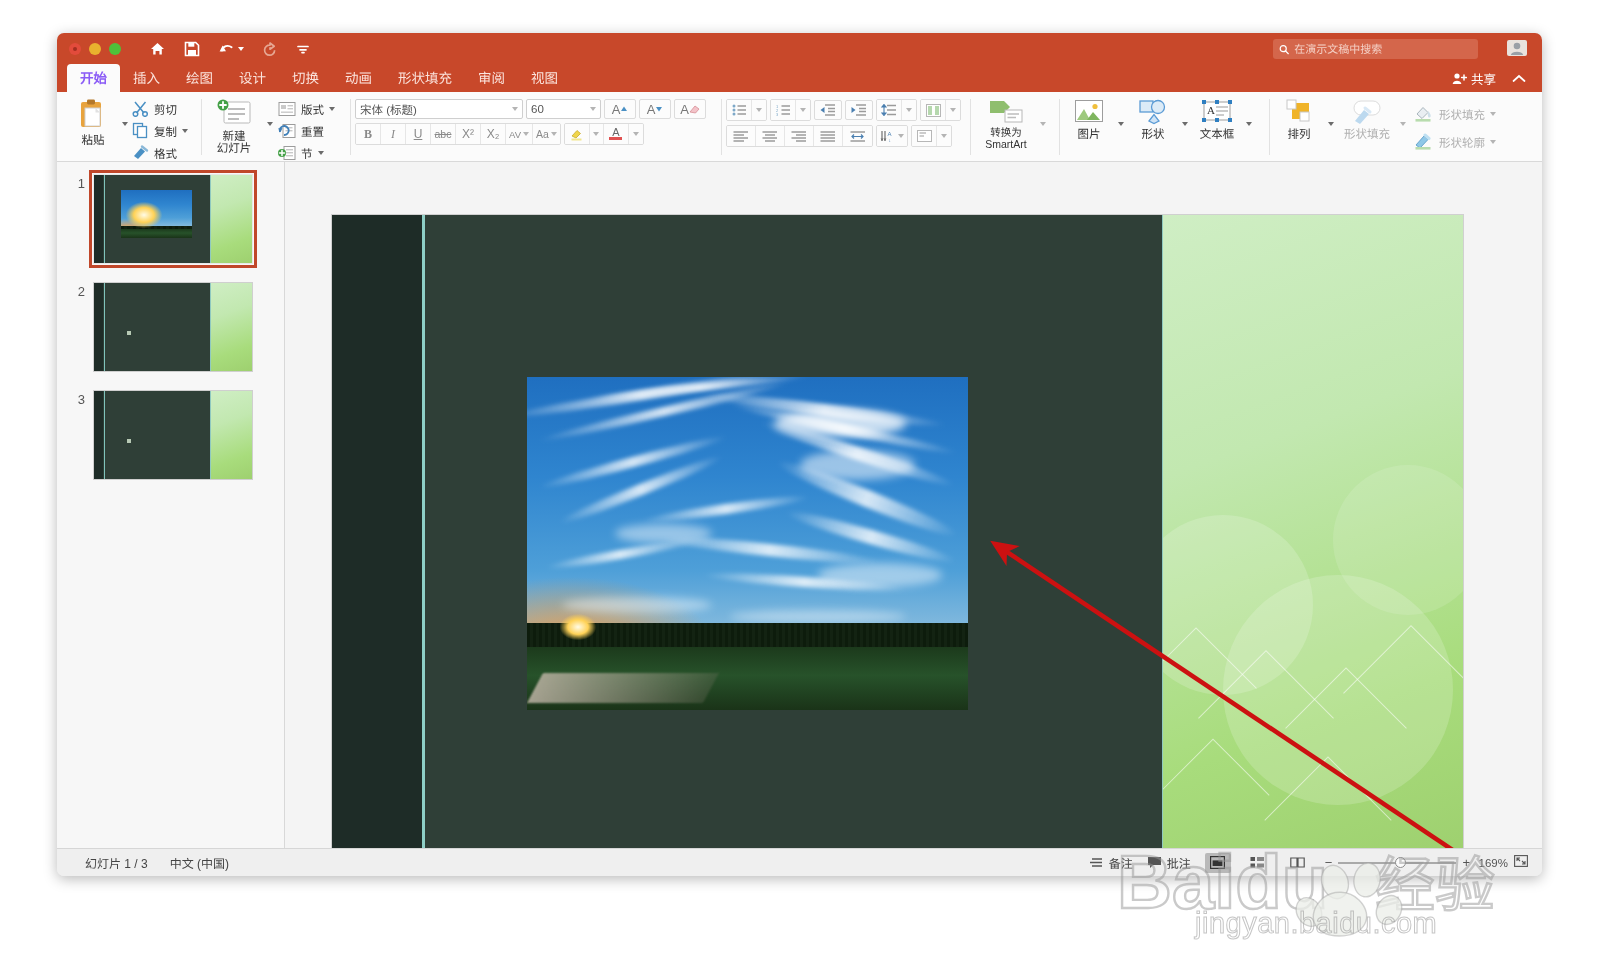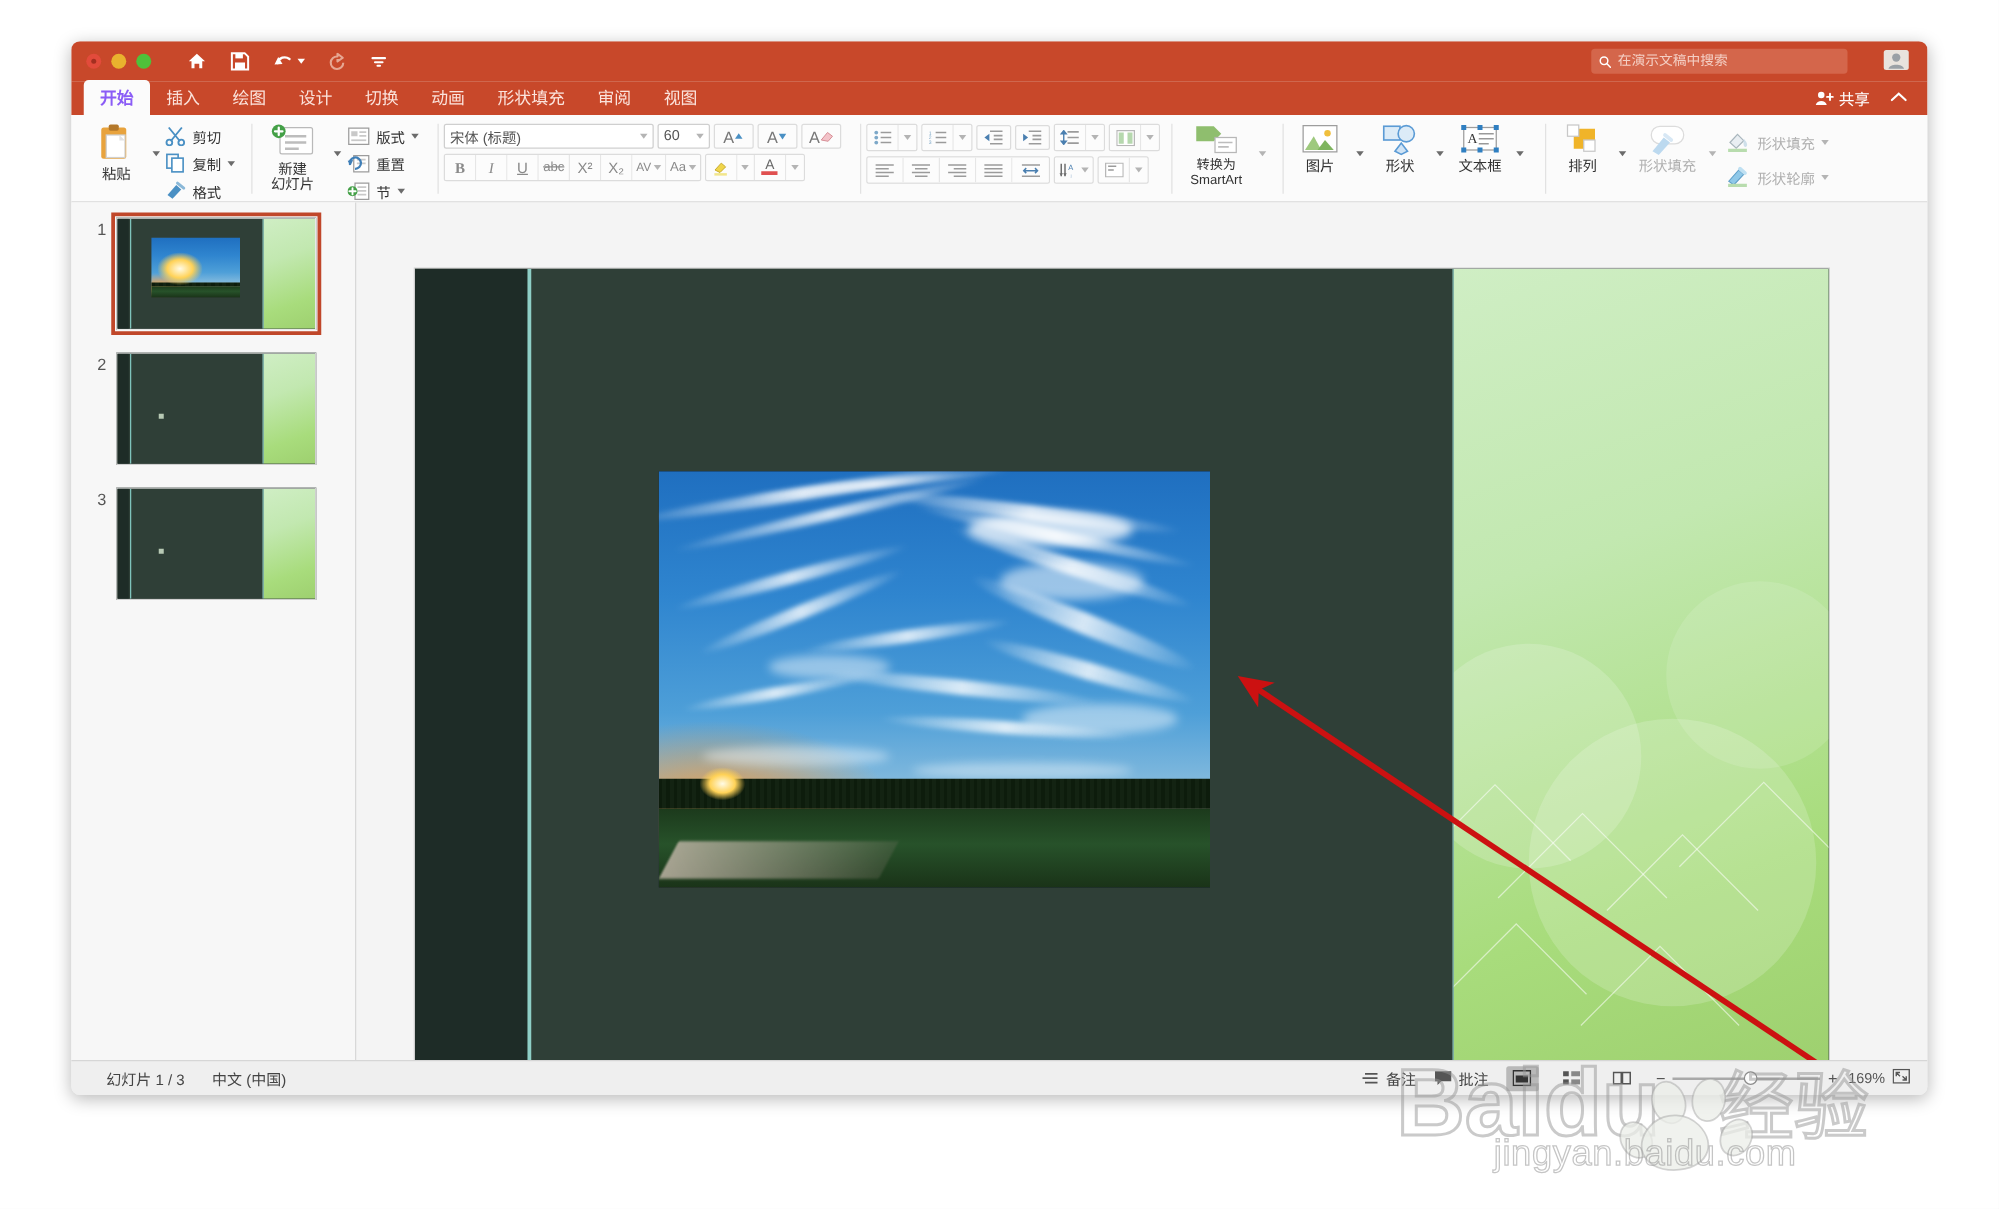--- a/index.html
+++ b/index.html
@@ -88,21 +88,21 @@
   .srow .lbl.dim{ color:#b0b0b0; }
 
   
   .fontgrp{ display:flex; flex-direction:column; gap:4px; padding-top:5px; }
   .frow{ display:flex; align-items:center; gap:3px; }
   .combo{
     height:20px; border:1px solid #cfcfcf; background:#fff; border-radius:2px;
     display:flex; align-items:center; justify-content:space-between; padding:0 4px; font-size:11.5px; color:#555;
   }
   .fontname{ width:168px; }
-  .fontsize{ width:42px; }
+  .fontsize{ width:75px; }
   .sqbtn{
     min-width:25px; height:20px; border:1px solid #dcdcdc; background:#fcfcfc; border-radius:2px;
     display:flex; align-items:center; justify-content:center; font-size:12px; color:#8a8a8a; padding:0 3px;
   }
   .sqbtn.wide{ min-width:32px; }
   .grpbox{ display:flex; border:1px solid #dcdcdc; border-radius:2px; overflow:hidden; }
   .grpbox .sqbtn{ border:0; border-right:1px solid #e6e6e6; border-radius:0; }
   .grpbox .sqbtn:last-child{ border-right:0; }
 
   

